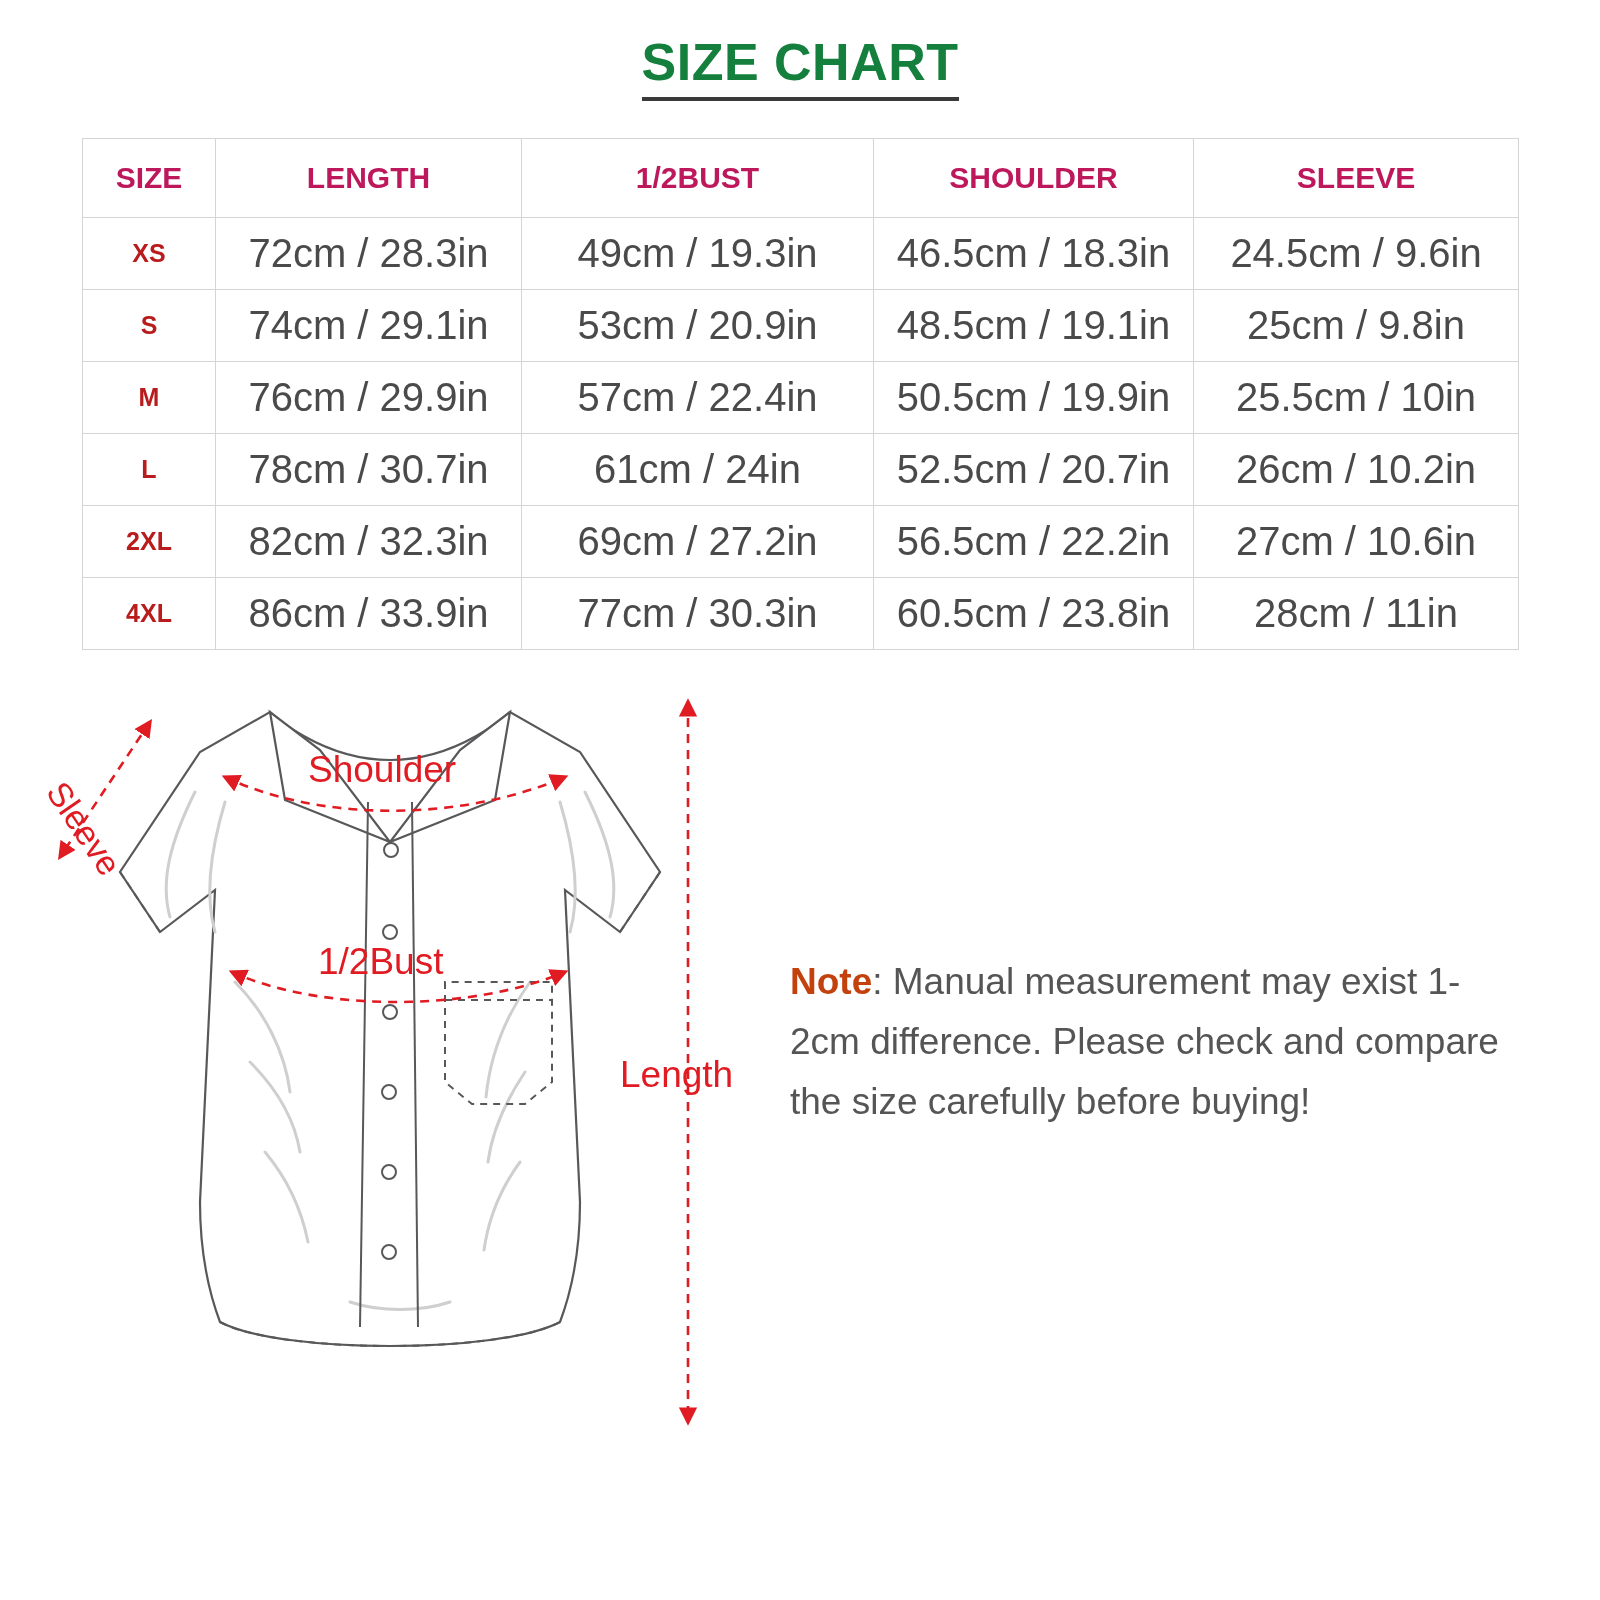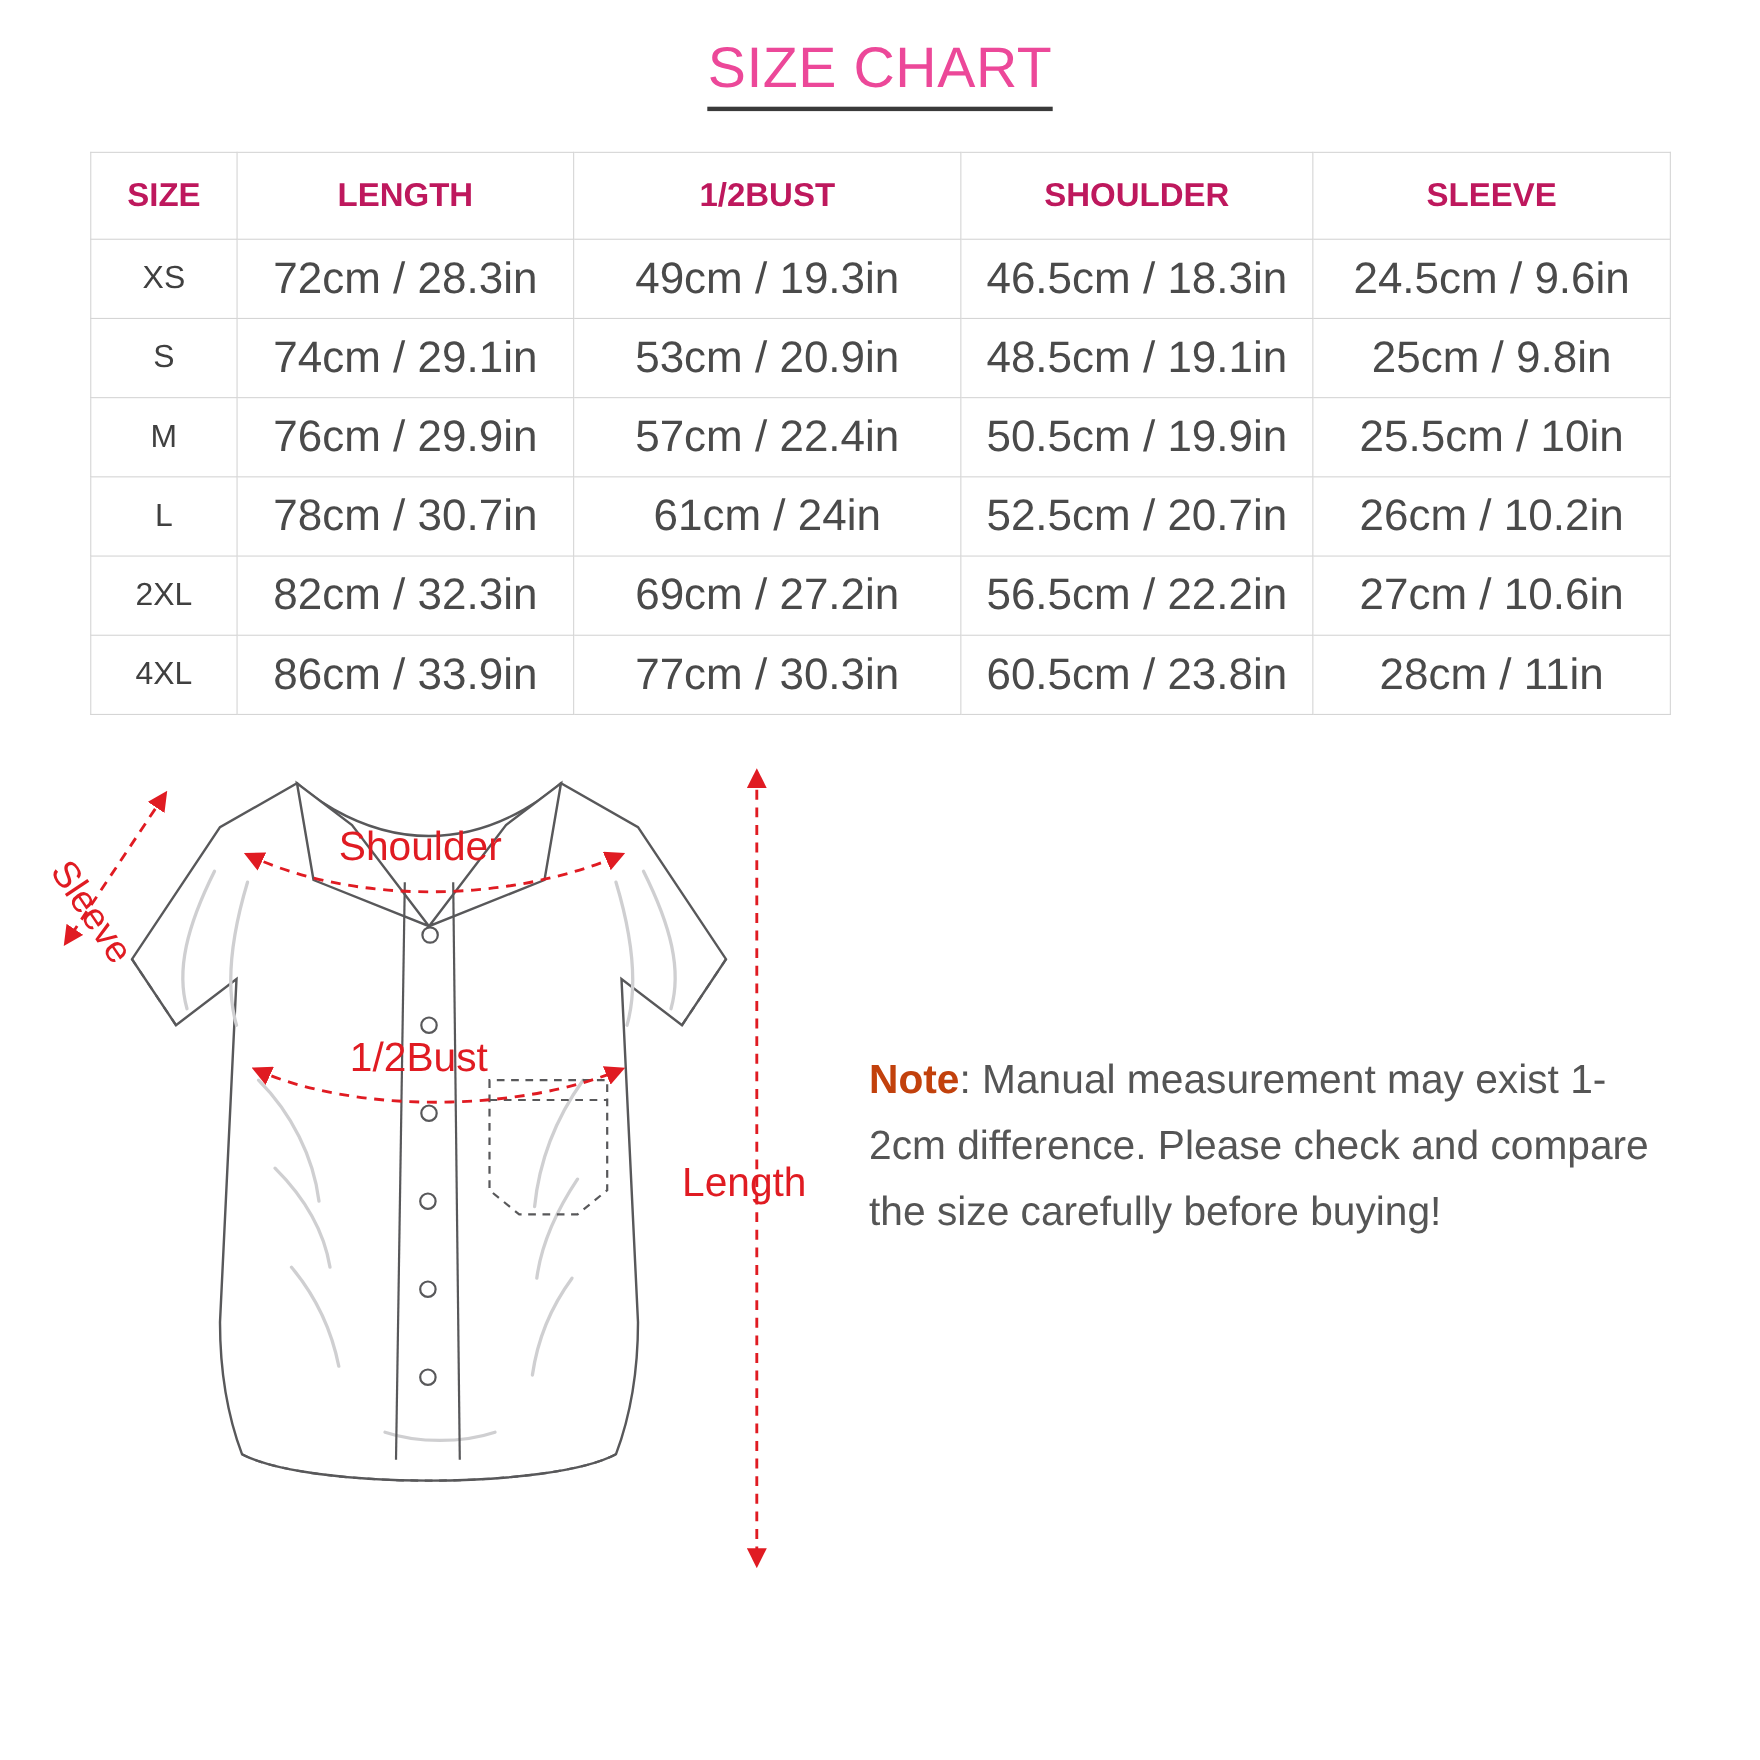--- a/index.html
+++ b/index.html
@@ -18,22 +18,22 @@
   .page {
     width: 1600px;
     height: 1600px;
     position: relative;
   }
 
   
   .title {
     text-align: center;
     font-size: 52px;
-    font-weight: normal;
-    color: #ec4899;
+    font-weight: bold;
+    color: #15803d;
     letter-spacing: 0.5px;
     padding-top: 32px;
     padding-bottom: 4px;
   }
   .title span {
     border-bottom: 4px solid #3a3a3a;
     padding-bottom: 6px;
   }
 
   
@@ -56,23 +56,23 @@
     font-weight: bold;
     height: 76px;
     color: #be185d;
   }
   table.size-chart td {
     font-size: 40px;
     height: 69px;
     font-weight: normal;
   }
   table.size-chart td.size-col {
-    font-weight: normal;
-    font-size: 29px;
-    color: #404040;
+    font-weight: bold;
+    font-size: 25px;
+    color: #b91c1c;
   }
   col.c0 { width: 133px; }
   col.c1 { width: 306px; }
   col.c2 { width: 352px; }
   col.c3 { width: 320px; }
   col.c4 { width: 325px; }
 
   
   .lower {
     position: relative;

